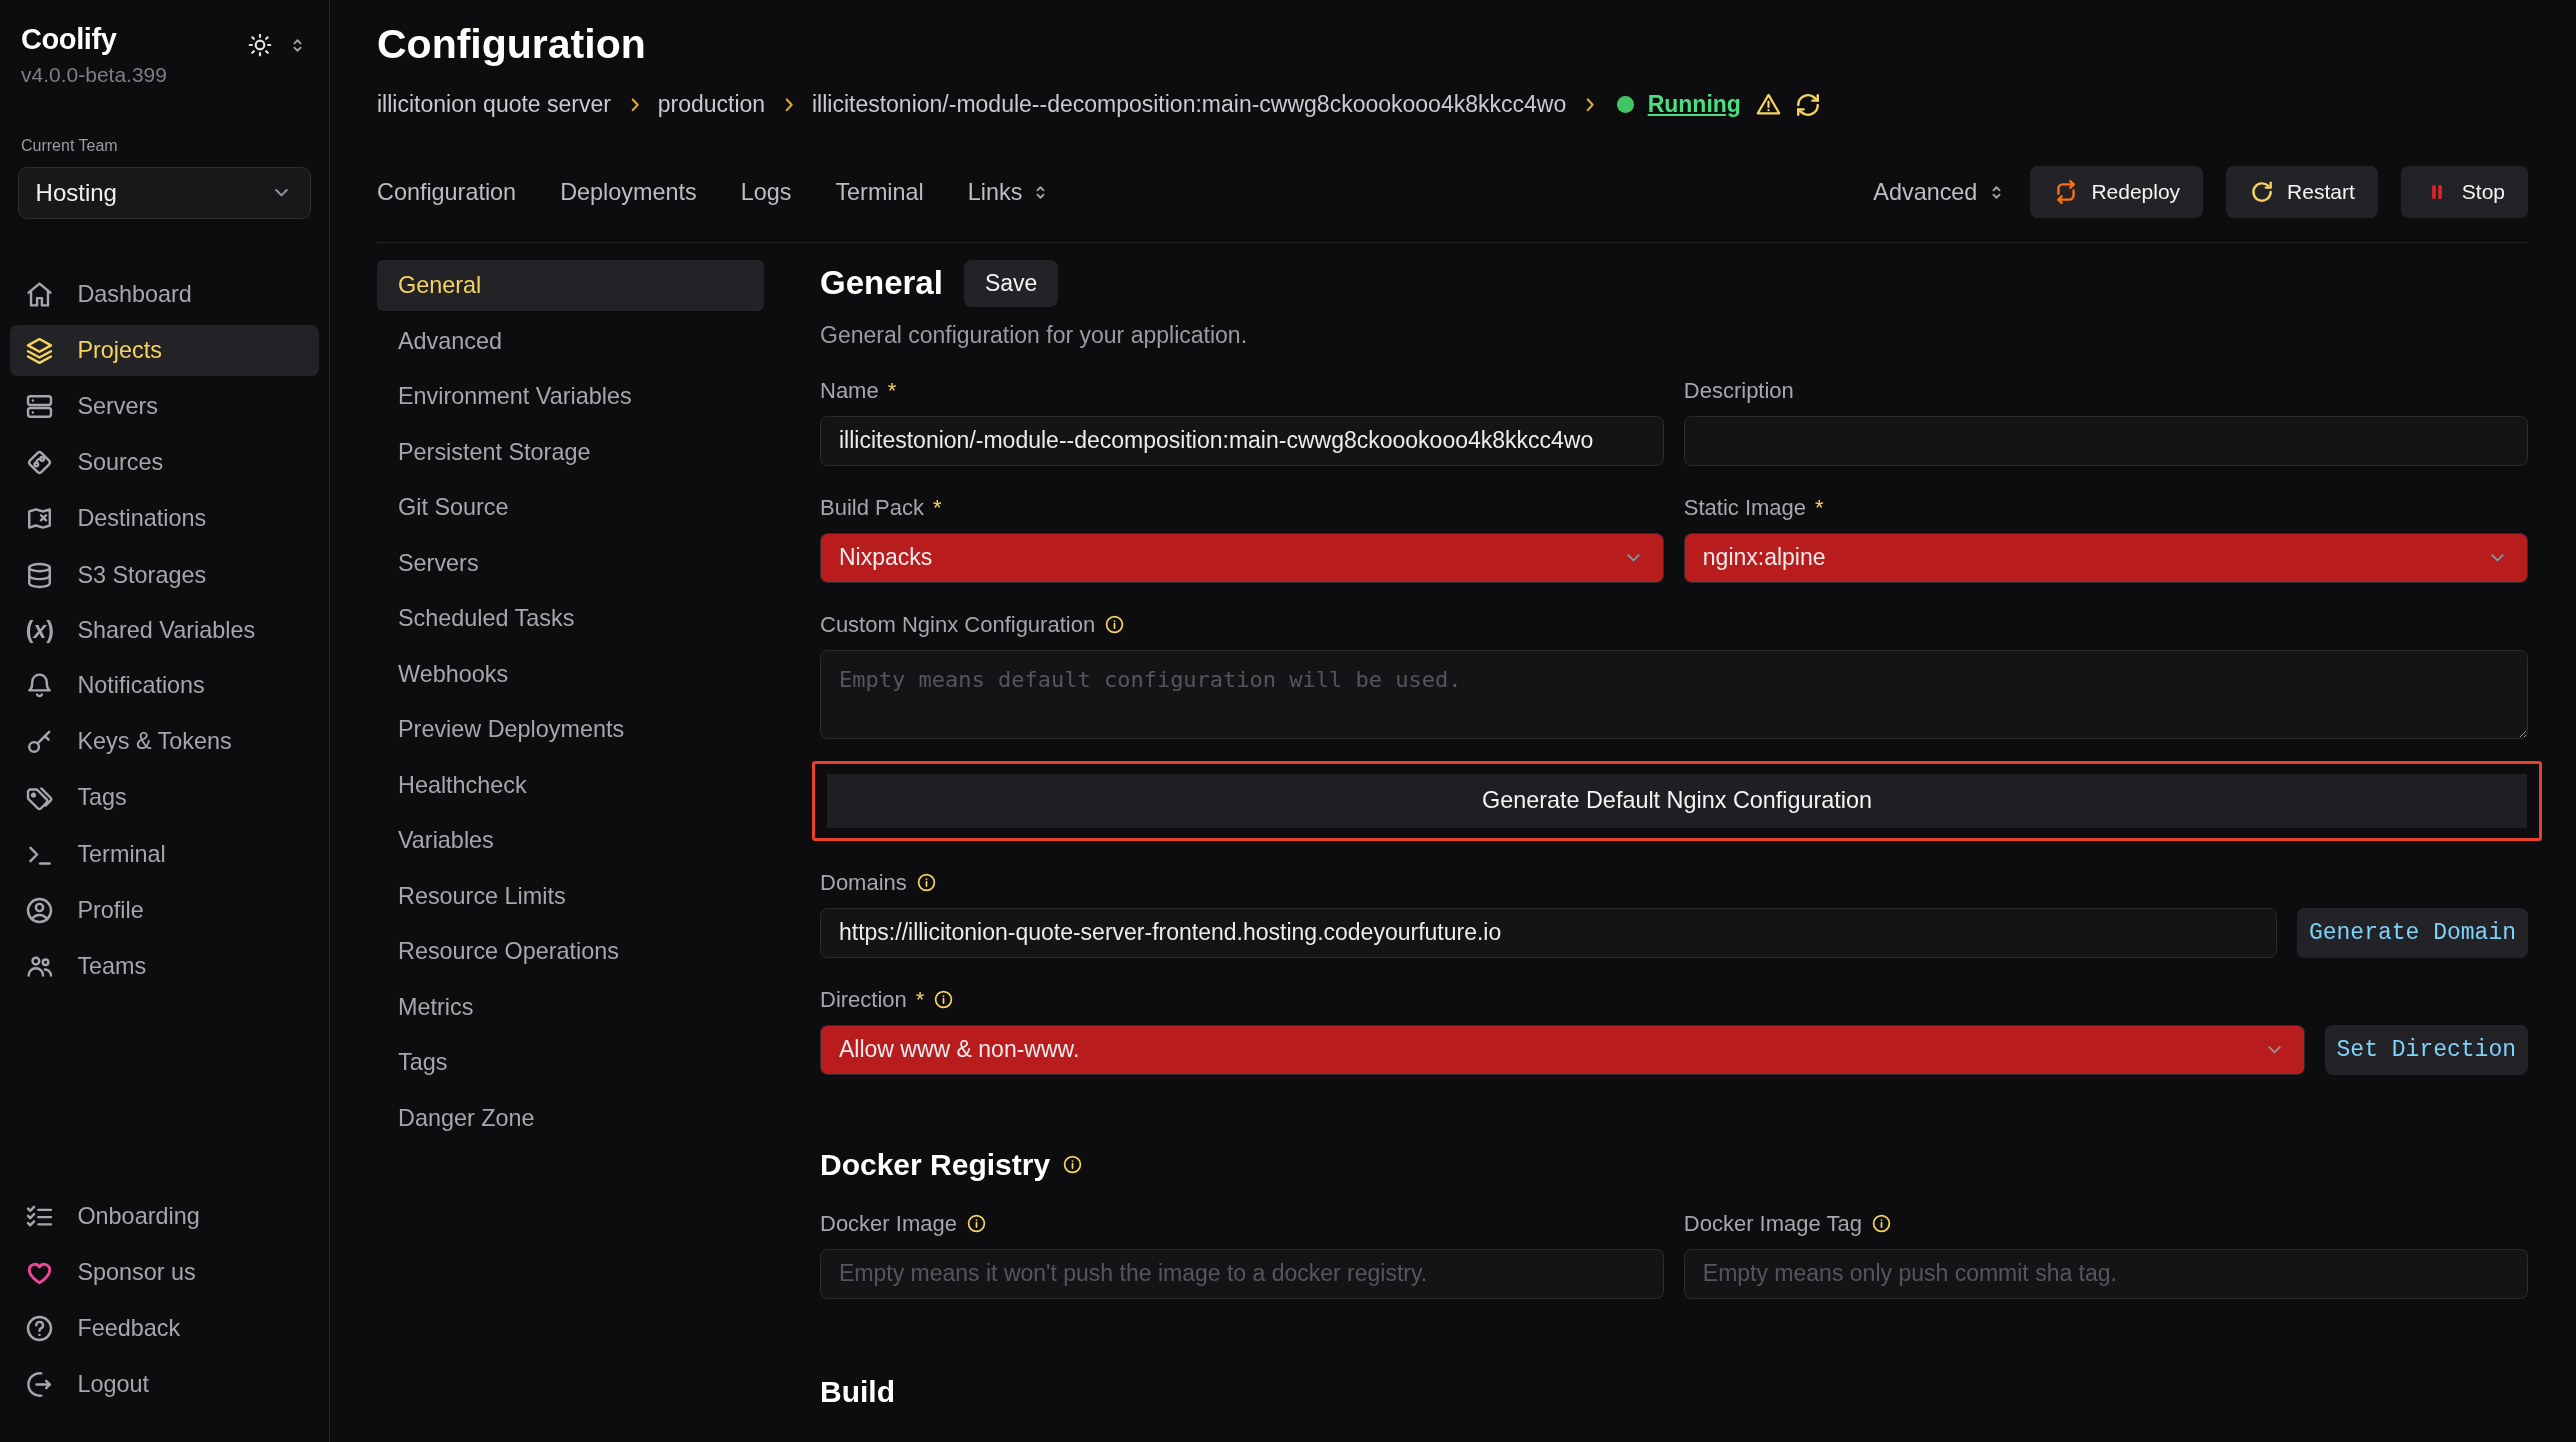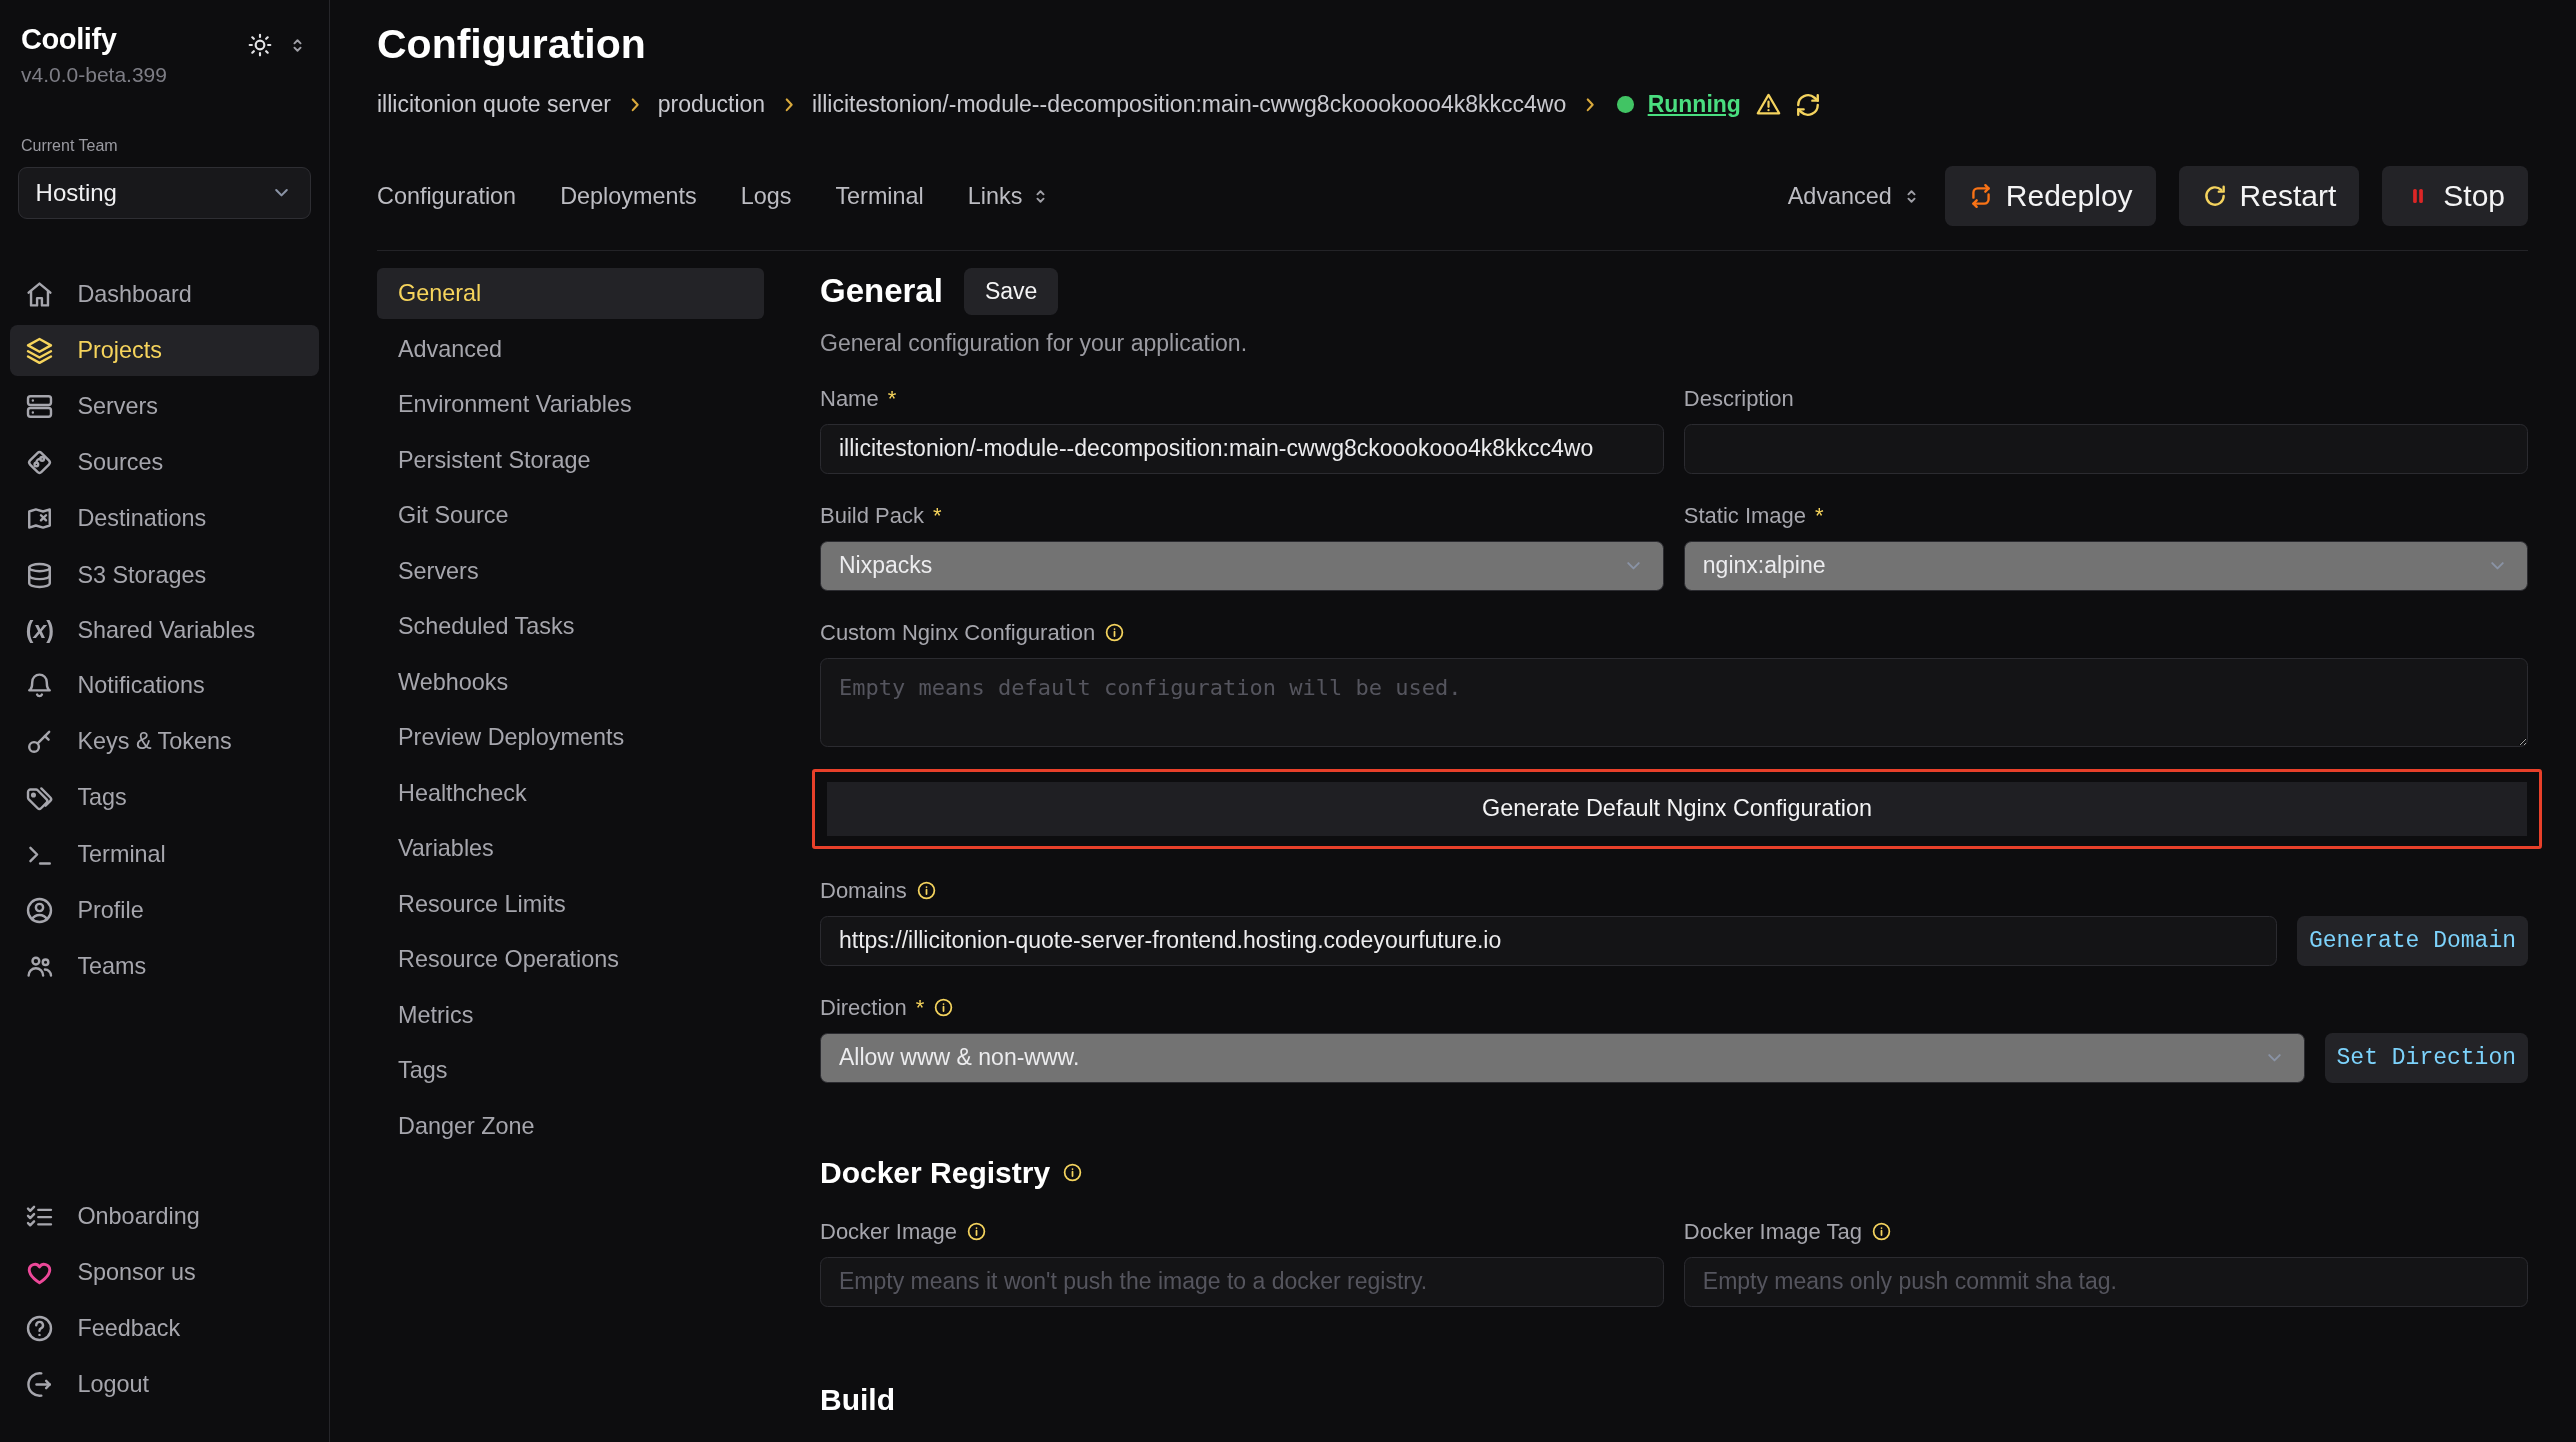--- a/index.html
+++ b/index.html
@@ -41,21 +41,21 @@
   .status-running { color:#4ade80; font-weight:700; text-decoration:underline; cursor:pointer; }
   .warn svg { width:27px; height:27px; color:#f4d35e; }
   .refresh svg { width:26px; height:26px; color:#f4d35e; cursor:pointer; }
 
   .tabs-row { display:flex; align-items:center; margin-top:48px; padding-bottom:24px; border-bottom:1.5px solid #232327; }
   .tab { font-size:23.4px; color:#bcbcc2; margin-right:44px; display:flex; align-items:center; gap:7.6px; cursor:pointer; }
   .tab svg { width:21px; height:21px; color:#9f9fa6; }
   .tabs-right { margin-left:auto; display:flex; align-items:center; gap:23px; }
   .advanced { font-size:23.4px; color:#bcbcc2; display:flex; align-items:center; gap:9px; cursor:pointer; }
   .advanced svg { width:21px; height:21px; color:#9f9fa6; }
-  .btn { background:#232327; border:none; border-radius:7.6px; padding:13px 23px; font-size:30px; color:#f4f4f5; display:flex; align-items:center; gap:12px; font-family:inherit; cursor:pointer; }
+  .btn { background:#232327; border:none; border-radius:7.6px; padding:13px 23px; font-size:21px; color:#f4f4f5; display:flex; align-items:center; gap:12px; font-family:inherit; cursor:pointer; }
   .btn svg { width:26px; height:26px; }
   .ic-redeploy { color:#f97316; }
   .ic-restart { color:#f4d35e; }
   .ic-stop { color:#dc2626; }
 
   .content { display:flex; margin-top:17px; gap:56px; flex:1; min-height:0; }
   .subnav { width:387px; min-width:387px; display:flex; flex-direction:column; }
   .subnav-item { font-size:23.4px; color:#a6a6ad; padding:12px 21px; border-radius:6px; margin-bottom:4.5px; cursor:pointer; }
   .subnav-item.active { background:#232327; color:#f6d45c; }
 
@@ -68,21 +68,21 @@
   .grid-2 { display:grid; grid-template-columns:1fr 1fr; column-gap:19.6px; }
   .grid-3 { display:grid; grid-template-columns:1fr 1fr 1fr; column-gap:19.6px; }
   .field-label { display:flex; align-items:center; gap:9px; font-size:22px; color:#a6a6ad; margin:29px 0 12px; }
   .req { color:#f6d45c; font-size:22px; }
   .info svg { width:21px; height:21px; color:#f4d35e; }
 
   .input { width:100%; height:50px; background:#141416; border:1.5px solid #2b2b30; border-radius:7.6px; padding:0 18px; font-size:23px; color:#ececee; font-family:inherit; outline:none; }
   .input::placeholder { color:#55555e; }
   textarea.input { height:89px; padding:16px 18px; font-family:"DejaVu Sans Mono","Liberation Mono",monospace; font-size:22px; resize:vertical; color:#ececee; }
   textarea.input::placeholder { color:#55555e; }
-  .select { width:100%; height:50px; background:#737373; border:1.5px solid #2b2b30; border-radius:7.6px; padding:0 18px; font-size:23px; color:#ececee; display:flex; align-items:center; justify-content:space-between; cursor:pointer; }
+  .select { width:100%; height:50px; background:#b91c1c; border:1.5px solid #2b2b30; border-radius:7.6px; padding:0 18px; font-size:23px; color:#ececee; display:flex; align-items:center; justify-content:space-between; cursor:pointer; }
   .select svg { width:23px; height:23px; color:#8a93a5; }
 
   .red-box { margin:19.6px -13.6px 0 -7.6px; border:3.8px solid #e8402a; border-radius:3px; padding:9.8px 11.3px; }
   .generate-btn { width:100%; background:#1f1f23; border:none; border-radius:0; height:54px; font-size:23.4px; color:#f4f4f5; font-family:inherit; display:flex; align-items:center; justify-content:center; cursor:pointer; }
 
   .row-with-btn { display:flex; gap:19.6px; align-items:stretch; }
   .row-with-btn .input, .row-with-btn .select { flex:1; width:auto; }
   .side-btn { background:#232327; border:none; border-radius:7.6px; padding:0 12px; font-size:23px; color:#7dd3fc; font-family:Liberation Mono, monospace; white-space:nowrap; display:flex; align-items:center; cursor:pointer; }
 
   .sub-section { font-size:30px; font-weight:700; margin:73px 0 0; color:#fff; display:flex; align-items:center; gap:12px; }

